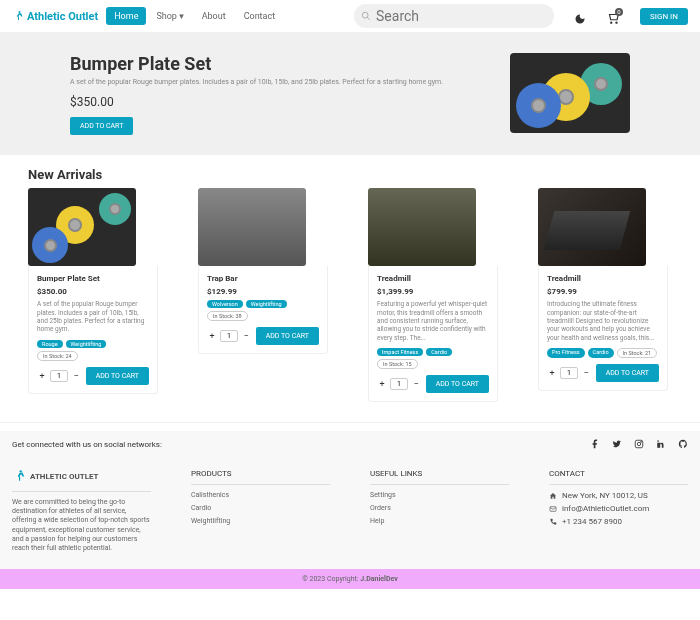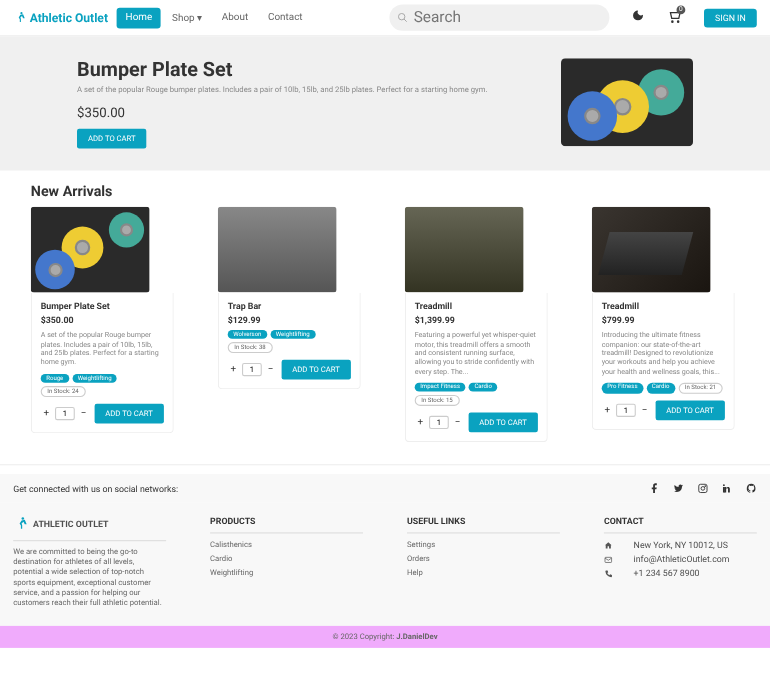--- a/index.html
+++ b/index.html
@@ -6,21 +6,21 @@
 body{background:#fff;color:#4f4f4f;font-size:10px}
 .header{display:flex;align-items:center;padding:4px 12px;border-bottom:1px solid #eee;gap:8px}
 .brand{display:flex;align-items:center;gap:3px;color:#0aa2c0;font-weight:700;font-size:11px}
 .brand svg{width:12px;height:12px}
 .nav{display:flex;gap:2px}
 .nav a{padding:4px 8px;text-decoration:none;color:#666;font-size:9px;border-radius:3px}
 .nav a.active{background:#0aa2c0;color:#fff}
 .search-wrap{margin-left:auto;position:relative}
 .search{background:#f0f0f0;border:none;border-radius:12px;padding:4px 8px 4px 22px;font-size:14px;width:200px}
 .search-icon{position:absolute;left:7px;top:50%;transform:translateY(-50%);width:10px;height:10px;opacity:.5}
-.hdr-icons{display:flex;align-items:flex-start;gap:20px;margin-left:12px}
+.hdr-icons{display:flex;align-items:flex-end;gap:20px;margin-left:12px}
 .signin{background:#0aa2c0;color:#fff;border:none;padding:4px 10px;font-size:8px;border-radius:3px;cursor:pointer}
 .moon{width:12px;height:12px;cursor:pointer}
 .cart-icon{width:14px;height:14px;cursor:pointer;position:relative}
 .cart-badge{position:absolute;top:-3px;right:-3px;background:#555;color:#fff;font-size:6px;border-radius:50%;width:8px;height:8px;display:flex;align-items:center;justify-content:center}
 .hero{background:#f0f0f0;padding:20px 0}
 .hero-inner{max-width:560px;margin:0 auto;display:flex;gap:30px;align-items:flex-start}
 .hero-text{flex:1}
 .hero h1{font-size:18px;font-weight:700;color:#333;margin-bottom:4px}
 .hero p{font-size:7px;color:#888;margin-bottom:8px;line-height:1.3}
 .hero .price{font-size:12px;color:#333;margin-bottom:8px}
@@ -41,26 +41,26 @@
 .card-actions{display:flex;align-items:center;justify-content:space-between}
 .qty{display:flex;align-items:center;gap:3px}
 .qty button{background:none;border:none;font-size:9px;cursor:pointer;color:#333;width:10px}
 .qty input{width:18px;text-align:center;border:1px solid #ccc;border-radius:2px;font-size:7px;padding:1px}
 hr.sep{border:0;border-top:1px solid #eee;margin:8px 0}
 .social-bar{background:#f8f8f8;padding:8px 12px;display:flex;justify-content:space-between;align-items:center;font-size:8px;color:#333}
 .socials{display:flex;gap:12px}
 .socials svg{width:10px;height:10px}
 .footer{background:#f8f8f8;padding:12px;display:flex;gap:40px;font-size:8px}
 .footer-col{flex:1}
-.footer-col h4{font-size:8px;font-weight:700;margin-bottom:6px;color:#333}
+.footer-col h4{font-size:8px;font-weight:400;margin-bottom:6px;color:#333}
 .footer-col .fbrand{display:flex;gap:4px;align-items:center;margin-bottom:8px}
 .footer-col .fbrand svg{width:14px;height:14px}
 .footer-col p,.footer-col a{font-size:7px;color:#666;text-decoration:none;display:block;margin-bottom:4px;line-height:1.3}
 .footer-col hr{border:0;border-top:1px solid #ddd;margin-bottom:6px}
-.contact-row{display:flex;gap:19px;align-items:center;margin-bottom:4px}
+.contact-row{display:flex;gap:5px;align-items:center;margin-bottom:4px}
 .contact-row svg{width:8px;height:8px;flex-shrink:0;margin-top:1px}
 .copyright{background:#f0abfc;text-align:center;padding:6px;font-size:7px;color:#666}
 .copyright b{font-weight:700}
 .plate-img{background:#2a2a2a;position:relative;width:100%;height:100%}
 .plate{border-radius:50%;position:absolute;display:flex;align-items:center;justify-content:center}
 .plate::after{content:'';width:25%;height:25%;background:#aaa;border-radius:50%;border:2px solid #888}
 .gym-img{background:linear-gradient(#888,#555);width:100%;height:100%}
 .tread-img{background:linear-gradient(135deg,#3a3530,#1a1510);width:100%;height:100%;position:relative}
 .tread-img::before{content:'';position:absolute;top:30%;left:10%;width:70%;height:50%;background:linear-gradient(#444,#222);transform:skewX(-15deg)}
 </style>
@@ -253,21 +253,21 @@
 <div class="footer">
   <div class="footer-col">
     <div class="fbrand">
       <svg viewBox="0 0 24 24" fill="#0aa2c0">
           <circle cx="15" cy="4" r="2"></circle>
           <path d="M13 7l-3 5 2 3v5h2v-6l-1-2 3-3 2 4h3l-3-7z"></path>
         </svg>
       <b style="font-size:8px">ATHLETIC OUTLET</b>
     </div>
     <hr>
-    <p>We are committed to being the go-to destination for athletes of all levels, potential a wide selection of top-notch sports equipment, exceptional customer service, and a passion for helping our customers reach their full athletic potential.</p>
+    <p>We are committed to being the go-to destination for athletes of all service, offering a wide selection of top-notch sports equipment, exceptional customer service, and a passion for helping our customers reach their full athletic potential.</p>
   </div>
   <div class="footer-col">
     <h4>PRODUCTS</h4>
       <hr>
     <a>Calisthenics</a>
     <a>Cardio</a>
     <a>Weightlifting</a>
   </div>
   <div class="footer-col">
     <h4>USEFUL LINKS</h4>

